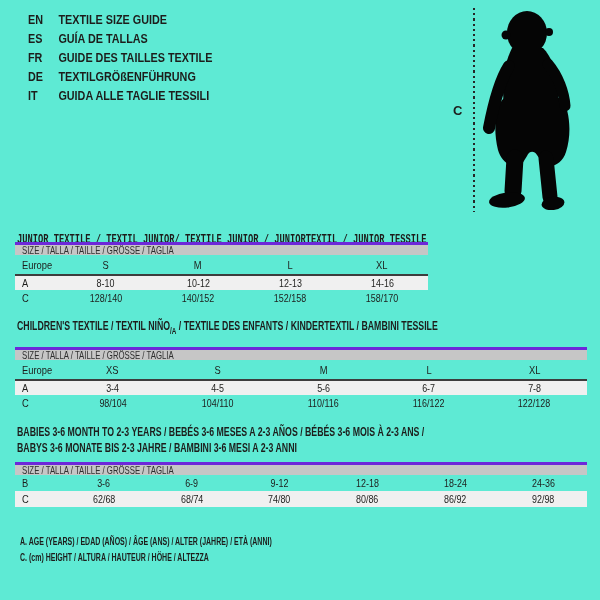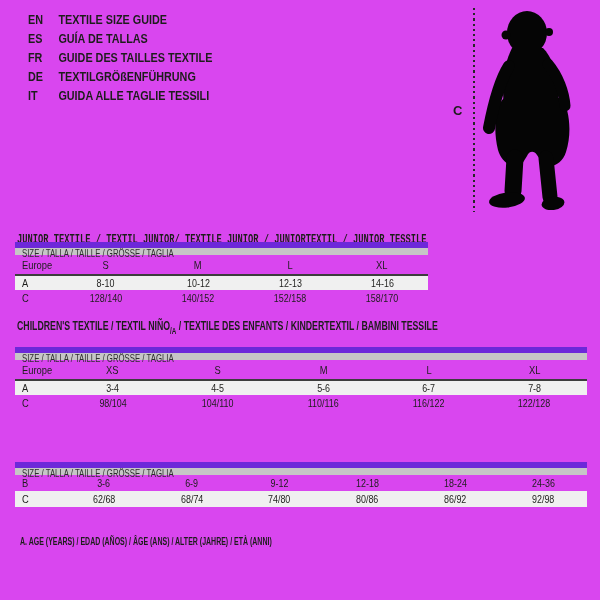--- a/index.html
+++ b/index.html
@@ -1,18 +1,18 @@
 <!DOCTYPE html>
 <html><head>
 <meta charset="utf-8">
 <style>
   * { margin:0; padding:0; box-sizing:border-box; }
   html,body { background:#fff; }
   .page {
-    position:relative; width:600px; height:600px; background:#d946ef;
+    position:relative; width:600px; height:600px; background:#5eead4;
     font-family:"Liberation Sans", sans-serif; color:#1d1d1b; overflow:hidden;
   }
   
   .cond70 { display:inline-block; transform:scaleX(0.70); transform-origin:0 50%; white-space:nowrap; }
   .cond78 { display:inline-block; transform:scaleX(0.78); transform-origin:0 50%; white-space:nowrap; }
   .cx  { display:inline-block; transform:scaleX(0.85); transform-origin:50% 50%; white-space:nowrap; }
   .cx-l{ display:inline-block; transform:scaleX(0.85); transform-origin:0 50%; white-space:nowrap; }
 
   
   .langs { position:absolute; left:28px; top:10px; }
@@ -25,21 +25,21 @@
     background:repeating-linear-gradient(to bottom,#262626 0px,#262626 2.2px,transparent 2.2px,transparent 5.2px); }
   .c-label { position:absolute; left:453px; top:103px; font-size:13px; font-weight:700; }
   .baby { position:absolute; left:482px; top:8px; }
 
   
   .sec-title { position:absolute; left:17px; font-weight:700; font-size:12.5px; line-height:16px; }
   .sec-title sub { font-size:9px; }
 
   
   .tablewrap { position:absolute; left:15px; }
-  .size-bar { height:13px; background:#c6c6c6; border-top:6px solid #6d28d9;
+  .size-bar { height:13px; background:#c6c6c6; border-top:3px solid #6d28d9;
               font-size:10px; line-height:12px; color:#2e2e2e; padding-left:7px; }
   table { border-collapse:collapse; table-layout:fixed; width:100%; }
   td { font-size:11px; text-align:center; padding:0; vertical-align:middle; }
   td.lft { text-align:left; padding-left:7px; }
   tr.hdr-row td { height:20px; border-bottom:2px solid #3d3d3d;margin-top:28px; }
   tr.row-1 td { height:15px; }
   tr.row-2 td { height:16px; }
   tr.stripe td { background:#f0f0f0; }
   td .val { font-size:10.5px; }
 
@@ -176,20 +176,24 @@
         <td><span class="cx val">98/104</span></td>
         <td><span class="cx val">104/110</span></td>
         <td><span class="cx val">110/116</span></td>
         <td><span class="cx val">116/122</span></td>
         <td><span class="cx val">122/128</span></td>
       </tr>
     </tbody>
       </table>
   </div>
 
+  <div class="sec-title" style="top:424px;">
+    <span class="cond70">BABIES 3-6 MONTH TO 2-3 YEARS / BEBÉS 3-6 MESES A 2-3 AÑOS / BÉBÉS 3-6 MOIS À 2-3 ANS /</span><br>
+    <span class="cond70">BABYS 3-6 MONATE BIS 2-3 JAHRE / BAMBINI 3-6 MESI A 2-3 ANNI</span>
+  </div>
   <div class="tablewrap" style="top:462px; width:572px;">
     <div class="size-bar">
       <span class="cond78">SIZE / TALLA / TAILLE / GRÖSSE / TAGLIA</span>
     </div>
     <table>
       <colgroup>
           <col style="width:45px">
           <col>
           <col>
           <col>
@@ -215,15 +219,16 @@
         <td><span class="cx val">80/86</span></td>
         <td><span class="cx val">86/92</span></td>
         <td><span class="cx val">92/98</span></td>
       </tr>
     </tbody>
       </table>
   </div>
 
   <div class="notes">
     <div class="note-line"><span class="cond70">A. AGE (YEARS) / EDAD (AÑOS) / ÂGE (ANS) / ALTER (JAHRE) / ETÀ (ANNI)</span></div>
+    <div class="note-line"><span class="cond70">C. (cm) HEIGHT / ALTURA / HAUTEUR / HÖHE / ALTEZZA</span></div>
   </div>
 
 </div>
 
 </body></html>

